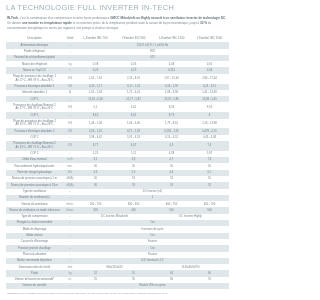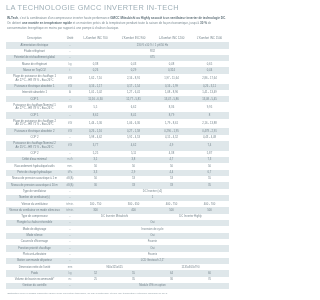--- a/index.html
+++ b/index.html
@@ -74,21 +74,21 @@
     color:#8d9ba2;
     padding:3px 7px 0 7px;
     line-height:1.5;
   }
 </style>
 </head>
 <body>
 
 <div class="page">
 
-  <div class="title">LA TECHNOLOGIE GMCC INVERTER IN-TECH</div>
+  <div class="title">LA TECHNOLOGIE FULL INVERTER IN-TECH</div>
 
   <div class="intro">
     <b>IN-Tech</b><span>, c'est la combinaison d'un compresseur inverter haute performance </span><b>GMCC Mitsubishi ou Highly associé à un ventilateur inverter de technologie DC</b><span>. On obtient </span><b>une montée en température rapide</b><span> et un maintien précis de la température pendant toute la saison de façon économique, jusqu'à </span><b>30 %</b><span> de consommation énergétique en moins par rapport à une pompe à chaleur classique.</span>
   </div>
 
   <table class="spec">
     <colgroup>
       <col class="c0">
         <col class="c1">
         <col class="c2">

